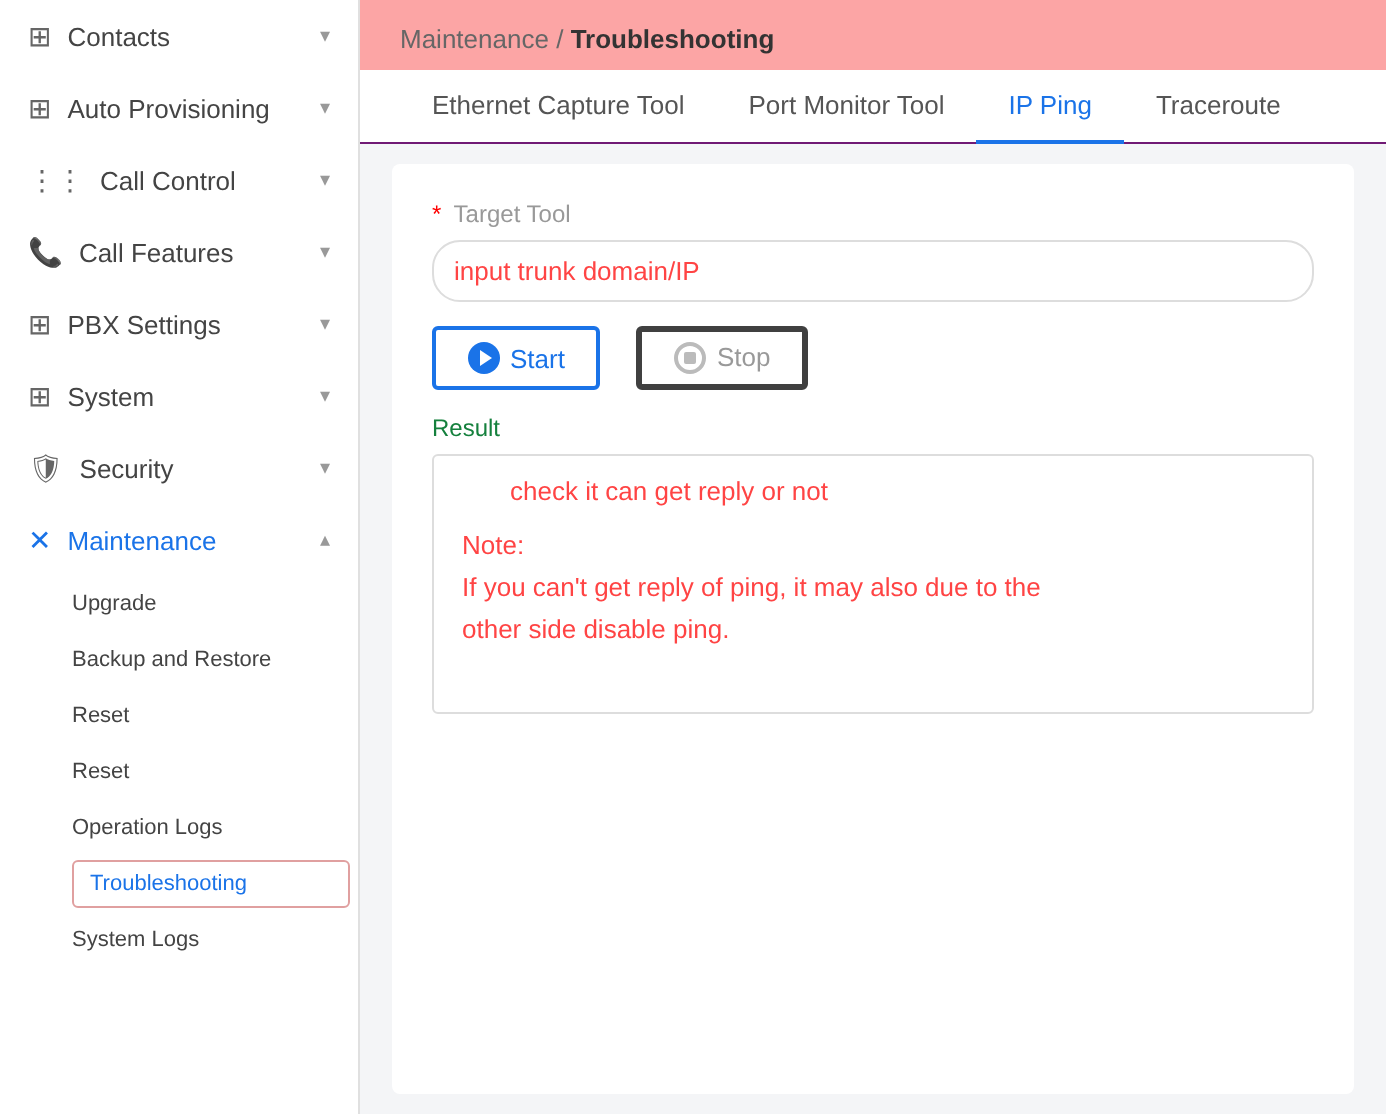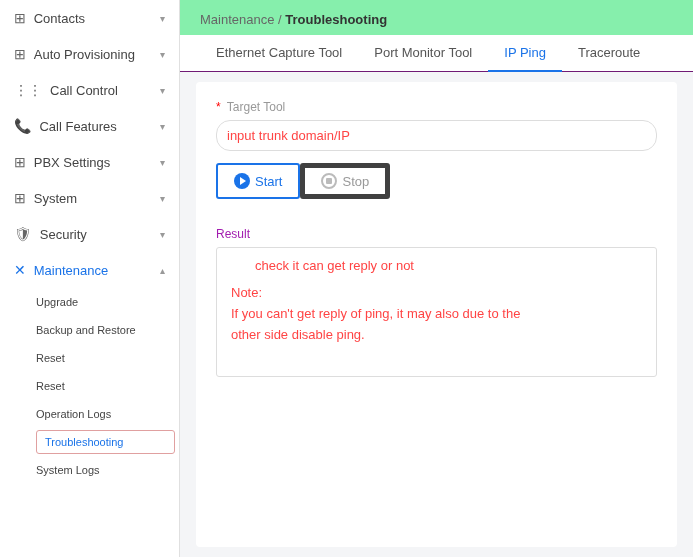--- a/index.html
+++ b/index.html
@@ -55,21 +55,21 @@
       background: #f4f5f7;
       height: 100%;
       overflow: hidden;
     }
 
     
     .breadcrumb {
       padding: 12px 20px 8px 20px;
       font-size: 13px;
       color: #666;
-      background: #86efac;
+      background: #fca5a5;
     }
     .breadcrumb .current { font-weight: bold; color: #333; }
 
     
     .tabs {
       display: flex;
       background: #fff;
       border-bottom: 1px solid #701a75;
       padding: 0 20px;
     }
@@ -112,22 +112,22 @@
       font-size: 13px;
       color: #b91c1c;
       outline: none;
       margin-bottom: 12px;
     }
     .target-input::placeholder { color: #f44; font-style: normal; }
 
     
     .btn-row {
       display: flex;
-      gap: 0;
-      margin-bottom: 28px;
+      gap: 18px;
+      margin-bottom: 12px;
     }
     .btn-start {
       display: flex;
       align-items: center;
       gap: 5px;
       background: #fff;
       border: 2px solid #1a73e8;
       color: #1a73e8;
       padding: 5px 16px;
       border-radius: 3px;
@@ -143,24 +143,24 @@
     }
     .btn-start .circle-icon::after {
       content: '';
       border-left: 6px solid white;
       border-top: 4px solid transparent;
       border-bottom: 4px solid transparent;
       margin-left: 2px;
     }
     .btn-stop {
       display: flex;
-      align-items: flex-end;
+      align-items: flex-start;
       gap: 5px;
       background: #fff;
-      border: 5px solid #404040;
+      border: 3px solid #404040;
       color: #999;
       padding: 5px 16px;
       border-radius: 3px;
       cursor: pointer;
       font-size: 13px;
     }
     .btn-stop .circle-stop {
       width: 16px; height: 16px;
       border-radius: 50%;
       border: 2px solid #bbb;
@@ -169,21 +169,21 @@
     .btn-stop .circle-stop::after {
       content: '';
       width: 6px; height: 6px;
       background: #bbb;
       border-radius: 1px;
     }
 
     
     .result-label {
       font-size: 12px;
-      color: #a21caf;
+      color: #15803d;
       margin-bottom: 6px;
     }
     .result-box {
       border: 1px solid #ddd;
       border-radius: 3px;
       min-height: 130px;
       padding: 10px 14px;
       background: #fff;
     }
     .result-hint {

